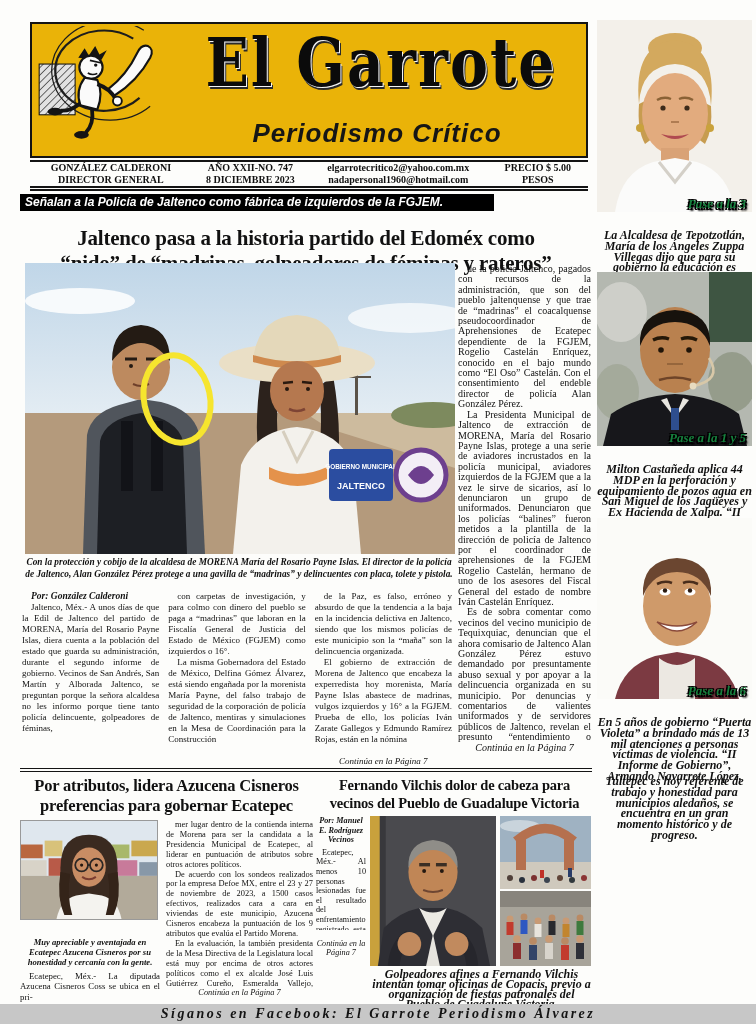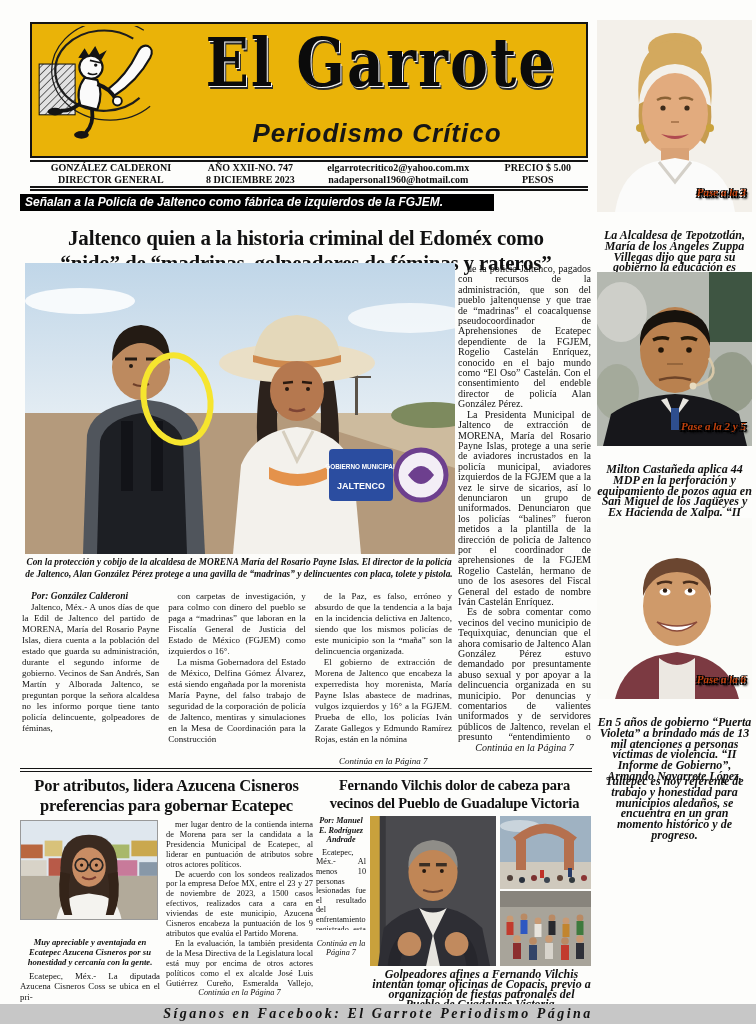--- a/index.html
+++ b/index.html
@@ -73,22 +73,22 @@
   .collage { width:91px; height:150px; display:flex; flex-direction:column; gap:2px; }
   .collage svg { display:block; width:100%; }
   .story3-caption { margin-top:3px; margin-left:54px; font-weight:bold; font-style:italic;
                     font-size:12px; line-height:10px; text-align:center; }
 
   
   .sidebar { position:absolute; left:597px; top:20px; width:155px; height:990px; }
   .sb-item { position:absolute; left:0; width:155px; }
   .sb-photo { position:relative; width:155px; overflow:hidden; }
   .sb-photo svg { display:block; width:100%; height:100%; }
-  .pase { position:absolute; right:6px; bottom:14px; color:#c2410c; font-weight:bold; font-style:italic;
-          font-size:11px; white-space:nowrap;
+  .pase { position:absolute; right:6px; bottom:0; color:#15803d; font-weight:bold; font-style:italic;
+          font-size:13px; white-space:nowrap;
           text-shadow:-1.5px -1.5px 0 #000, 1.5px -1.5px 0 #000, -1.5px 1.5px 0 #000, 1.5px 1.5px 0 #000, 2px 3px 2px #000; }
   .sb-caption { margin-top:18px; font-weight:bold; font-style:italic; font-size:12px; line-height:10.8px; text-align:center; }
 
   
   .footer-bar { position:absolute; left:0; top:1004px; width:756px; height:20px; background:#c7c7c7;
                 text-align:center; font-weight:bold; font-style:italic; font-size:14px; line-height:20px;
                 letter-spacing:2.5px; color:#141414; }
 </style>
 </head>
 <body>
@@ -137,21 +137,21 @@
     </div>
     <div class="info-cell3">
       <div>elgarrotecritico2@yahoo.com.mx</div>
       <div>nadapersonal1960@hotmail.com</div>
     </div>
     <div class="info-cell4">PRECIO $ 5.00 PESOS</div>
   </div>
 
   <div class="kicker">Señalan a la Policía de Jaltenco como fábrica de izquierdos de la FGJEM.</div>
   <h1 class="headline">
-    <span>Jaltenco quien a la historia criminal del Edoméx como</span><br>
+    <span>Jaltenco pasa a la historia partido del Edoméx como</span><br>
     <span>“nido” de “madrinas, golpeadores de féminas y rateros”</span>
   </h1>
 
   <div class="main-photo">
     <svg viewBox="0 0 430 291" preserveAspectRatio="none">
       <defs>
         <linearGradient id="sky" x1="0" y1="0" x2="0" y2="1">
           <stop offset="0" stop-color="#c0d6e8"></stop>
             <stop offset="1" stop-color="#e6eef4"></stop>
         </linearGradient>
@@ -283,21 +283,21 @@
   </section>
 
   <section class="story3">
     <h2>
       <span>Fernando Vilchis dolor de cabeza para</span><br>
       <span>vecinos del Pueblo de Guadalupe Victoria</span>
     </h2>
     <div class="story3-body">
       <div class="story3-textcol colflex">
         <div class="flow">
-          <p class="story3-byline">Por: Manuel E. Rodríguez Andrade</p>
+          <p class="story3-byline">Por: Manuel E. Rodríguez Vecinos</p>
           <p style="margin:0; text-indent:6px;">Ecatepec, Méx.- Al menos 10 personas lesionadas fue el resultado del enfrentamiento registrado esta tarde entre pobladores de Guadalupe Victoria y un grupo de choque que acompañaba a la delegada afín</p>
         </div>
         <p class="continua">Continúa en la Página 7</p>
       </div>
       <div class="vilchis-photo">
         <svg viewBox="0 0 128 150" preserveAspectRatio="none">
           <rect width="128" height="150" fill="#4a4a4e"></rect>
           <rect width="10" height="150" fill="#c9a13c"></rect>
             <rect x="10" width="6" height="150" fill="#38383c"></rect>
           <path d="M8 150 L14 112 Q30 96 50 92 L78 92 Q98 96 114 112 L122 150 Z" fill="#2e2e34"></path>
@@ -409,21 +409,21 @@
           <ellipse cx="78" cy="78" rx="35" ry="43" fill="#b9814f"></ellipse>
           <path d="M43 74 Q41 40 78 38 Q115 40 113 74 Q104 50 78 50 Q52 50 43 74 Z" fill="#17120d"></path>
           <path d="M56 68 Q64 64 72 67 M84 67 Q92 64 100 68" stroke="#241808" stroke-width="3.4" fill="none"></path>
           <circle cx="64" cy="78" r="2.8" fill="#201408"></circle>
             <circle cx="92" cy="78" r="2.8" fill="#201408"></circle>
           <path d="M70 92 L86 92" stroke="#96663c" stroke-width="2" fill="none"></path>
           <path d="M62 108 Q78 103 94 108" stroke="#6e4428" stroke-width="2.6" fill="none"></path>
           <path d="M112 86 Q126 108 96 114" stroke="#d8c8a8" stroke-width="2.6" fill="none"></path>
           <circle cx="96" cy="114" r="3.4" fill="#e8dcc0"></circle>
         </svg>
-        <span class="pase">Pase a la 2 y 5</span>
+        <span class="pase">Pase a la 1 y 5</span>
       </div>
       <div class="sb-caption">Milton Castañeda aplica 44 MDP en la perforación y equipamiento de pozos agua en San Miguel de los Jagüeyes y Ex Hacienda de Xalpa. “II Informe de Gobierno”. Con información en la página</div>
     </div>
 
     <div class="sb-item" style="top:498px;">
       <div class="sb-photo" style="height:181px;text-decoration:underline;">
         <svg viewBox="0 0 155 181" preserveAspectRatio="none">
           <rect width="155" height="181" fill="#fbfbf8"></rect>
           <ellipse cx="80" cy="88" rx="34" ry="40" fill="#cf9a6a"></ellipse>
           <path d="M46 78 Q44 42 80 40 Q116 42 114 78 Q104 54 80 54 Q56 54 46 78 Z" fill="#6b4630"></path>
@@ -440,15 +440,15 @@
       </div>
       <div class="sb-caption">En 5 años de gobierno “Puerta Violeta” a brindado más de 13 mil atenciones a personas víctimas de violencia. “II Informe de Gobierno”, Armando Navarrete López.</div>
     </div>
 
     <div class="sb-item" style="top:738px;">
       <div class="sb-caption">Tultepec es hoy referente de trabajo y honestidad para municipios aledaños, se encuentra en un gran momento histórico y de progreso.</div>
     </div>
 
   </aside>
 
-  <div class="footer-bar">Síganos en Facebook: El Garrote Periodismo Página</div>
+  <div class="footer-bar">Síganos en Facebook: El Garrote Periodismo Álvarez</div>
 
 </div>
 
 </body></html>

